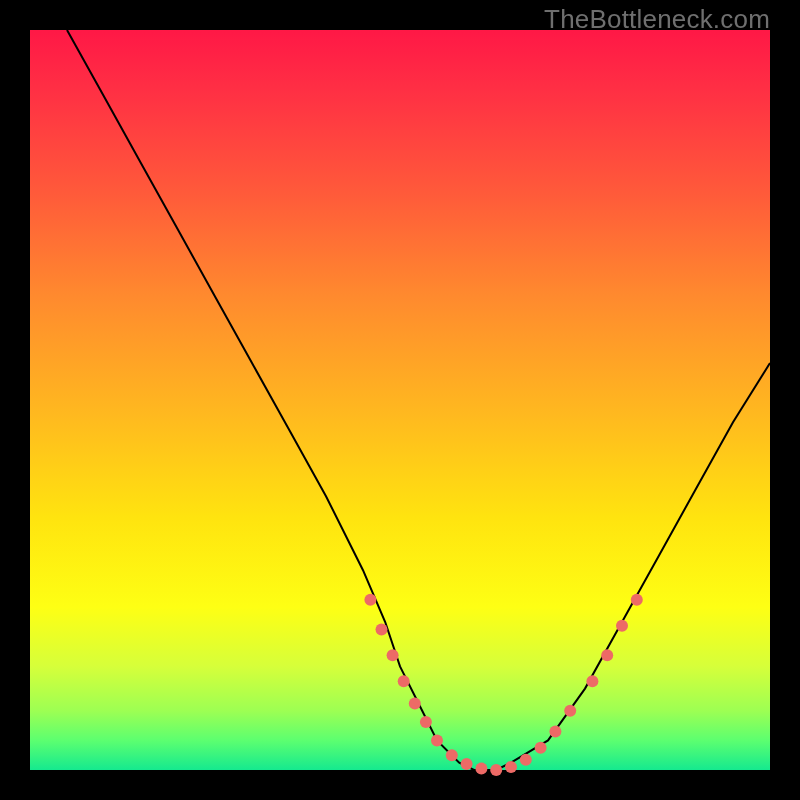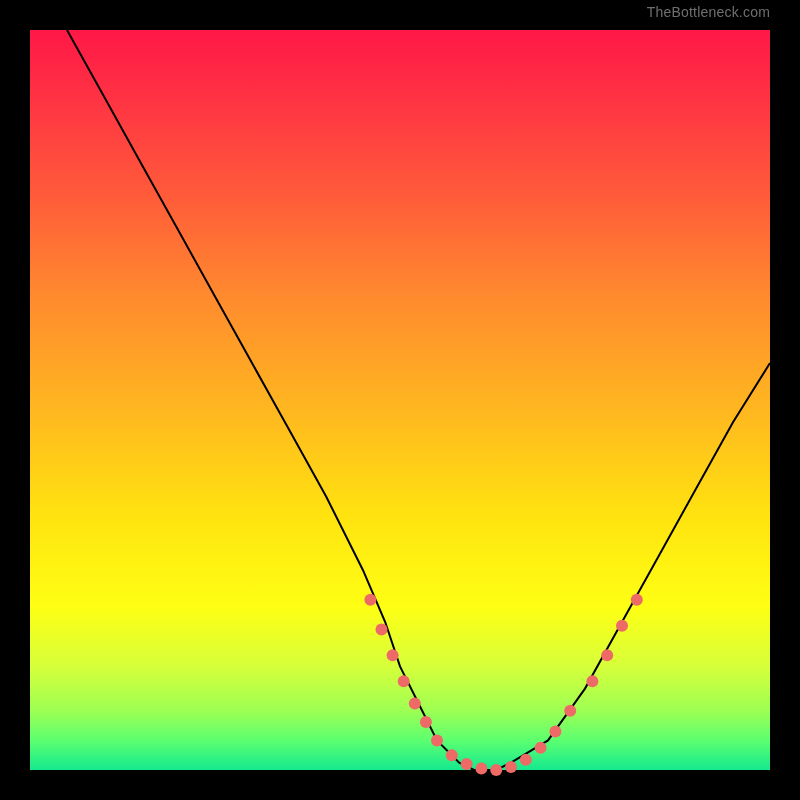--- a/index.html
+++ b/index.html
@@ -55,21 +55,21 @@
       #9dff53 92%,
       #5cff70 96%,
       #15e98f 100%
     );
   }
   .watermark {
     position: absolute;
     top: 4px;
     right: 30px;
     color: #6f6f6f;
-    font-size: 14px;
+    font-size: 26px;
     font-weight: 500;
     letter-spacing: 0.2px;
     user-select: none;
   }
   svg.chart {
     position: absolute;
     left: 30px;
     top: 30px;
     width: 740px;
     height: 740px;

